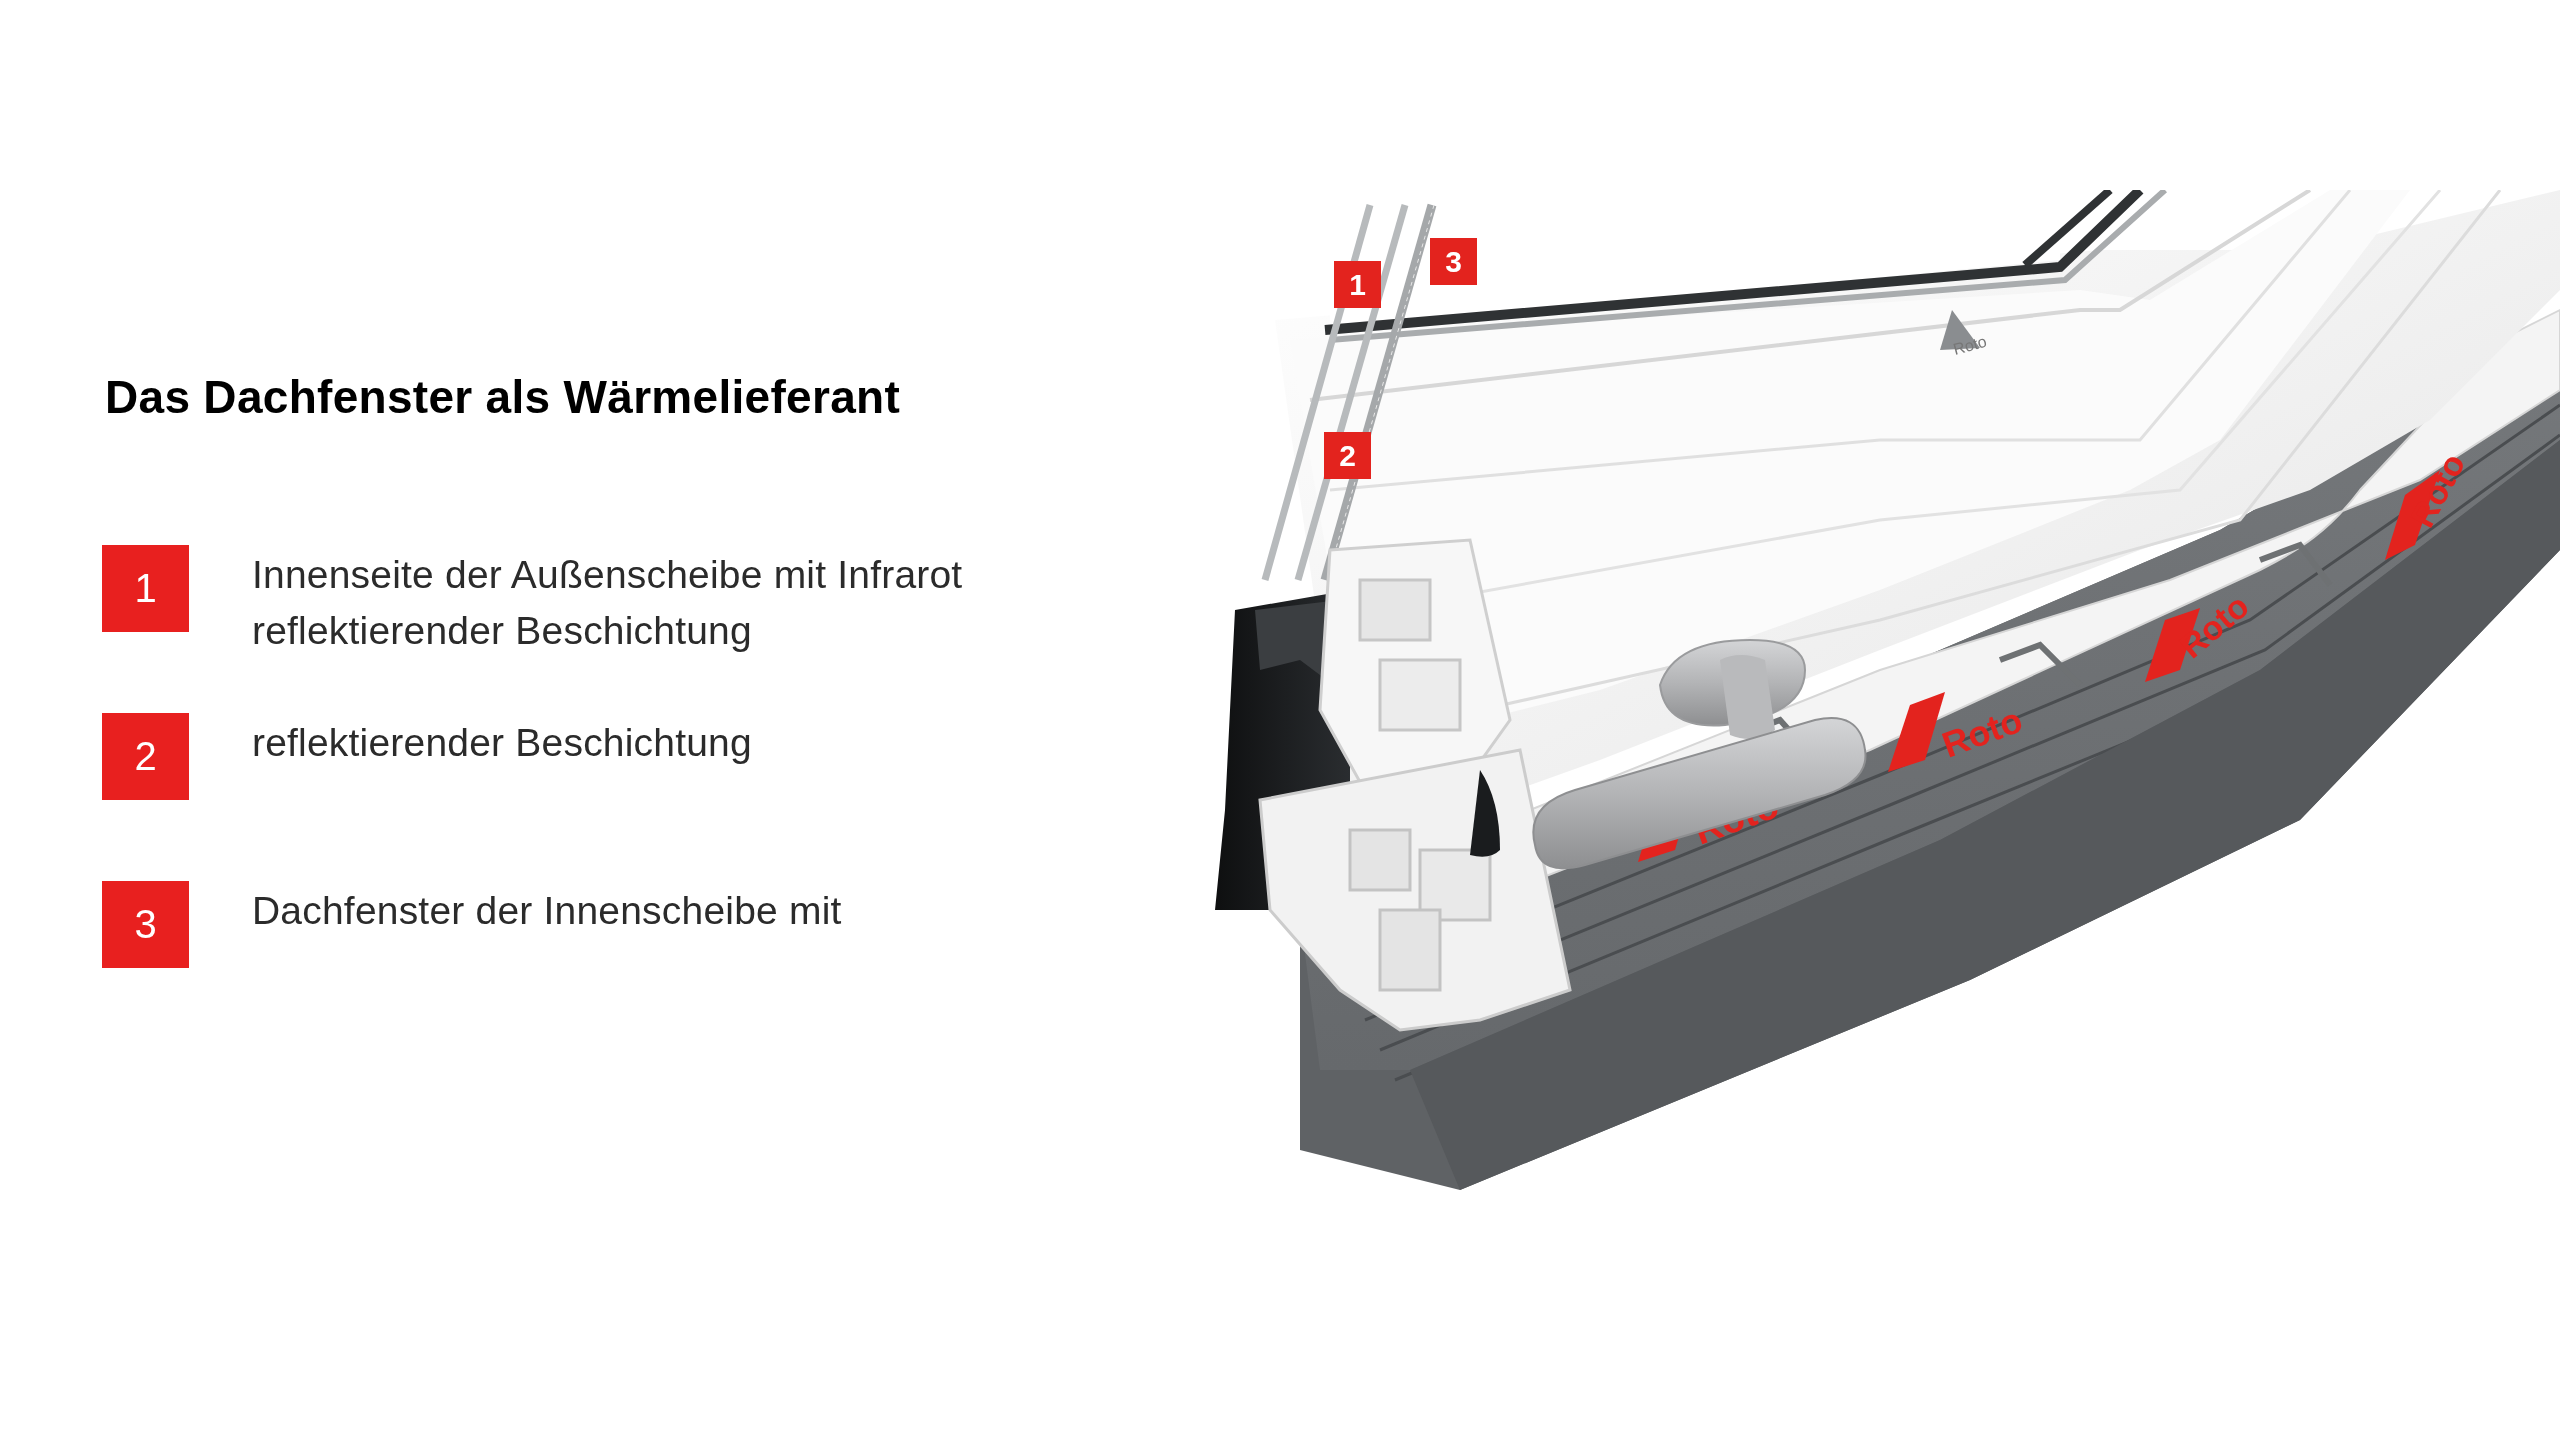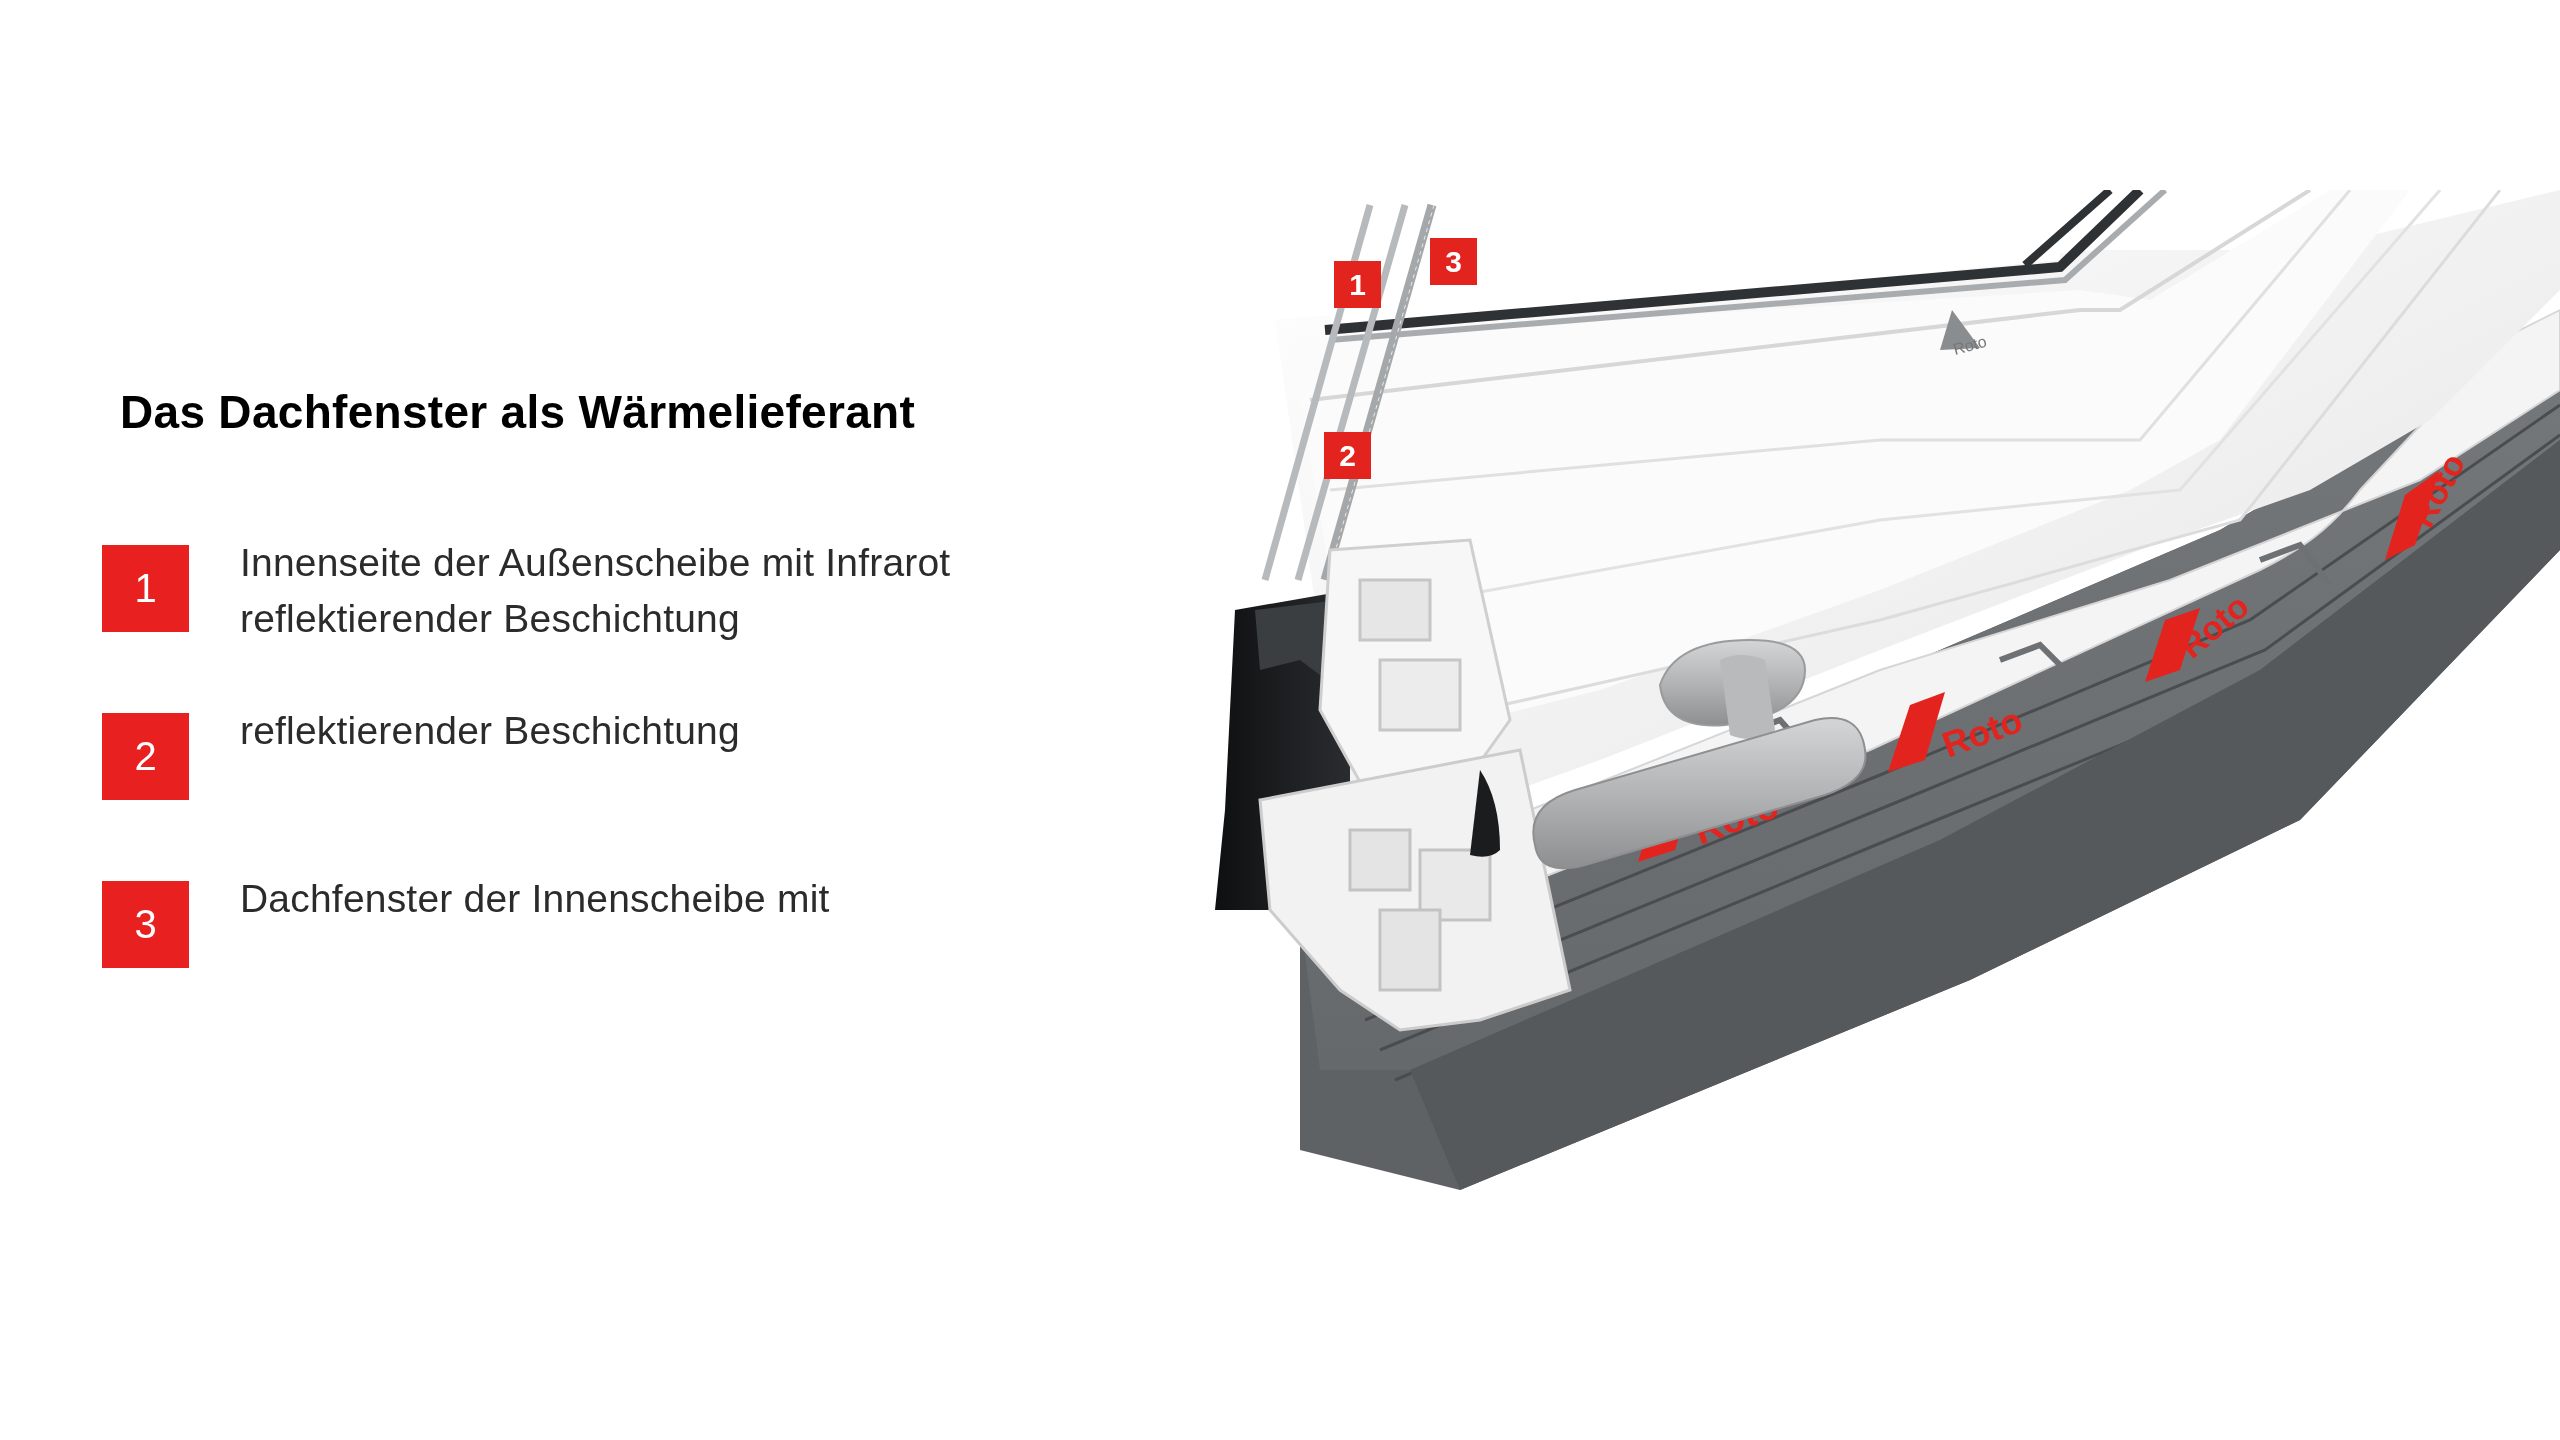--- a/index.html
+++ b/index.html
@@ -25,21 +25,21 @@
       position: absolute;
       left: 104px;
       top: 368px;
       font-family: "Liberation Sans", sans-serif;
       font-weight: bold;
       font-size: 46px;
       line-height: 56px;
       color: #000000;
       letter-spacing: 0.3px;
       white-space: nowrap;
-      margin: 16px;
+      margin: 1px;
     }
     .legend-item {
       position: absolute;
       left: 102px;
       width: 1000px;
     }
     .legend-badge {
       position: absolute;
       left: 0;
       top: 0;
@@ -54,21 +54,21 @@
     }
     .legend-text {
       position: absolute;
       left: 134px;
       top: -14px;
       width: 900px;
       font-family: "Liberation Sans", sans-serif;
       font-size: 39px;
       line-height: 56px;
       color: #2b2b2b;
-      margin: 4px;
+      margin: 16px;
       letter-spacing: 0.2px;
     }
     .legend-text span {
       display: block;
       white-space: nowrap;
     }
     .illustration {
       position: absolute;
       left: 1180px;
       top: 190px;

